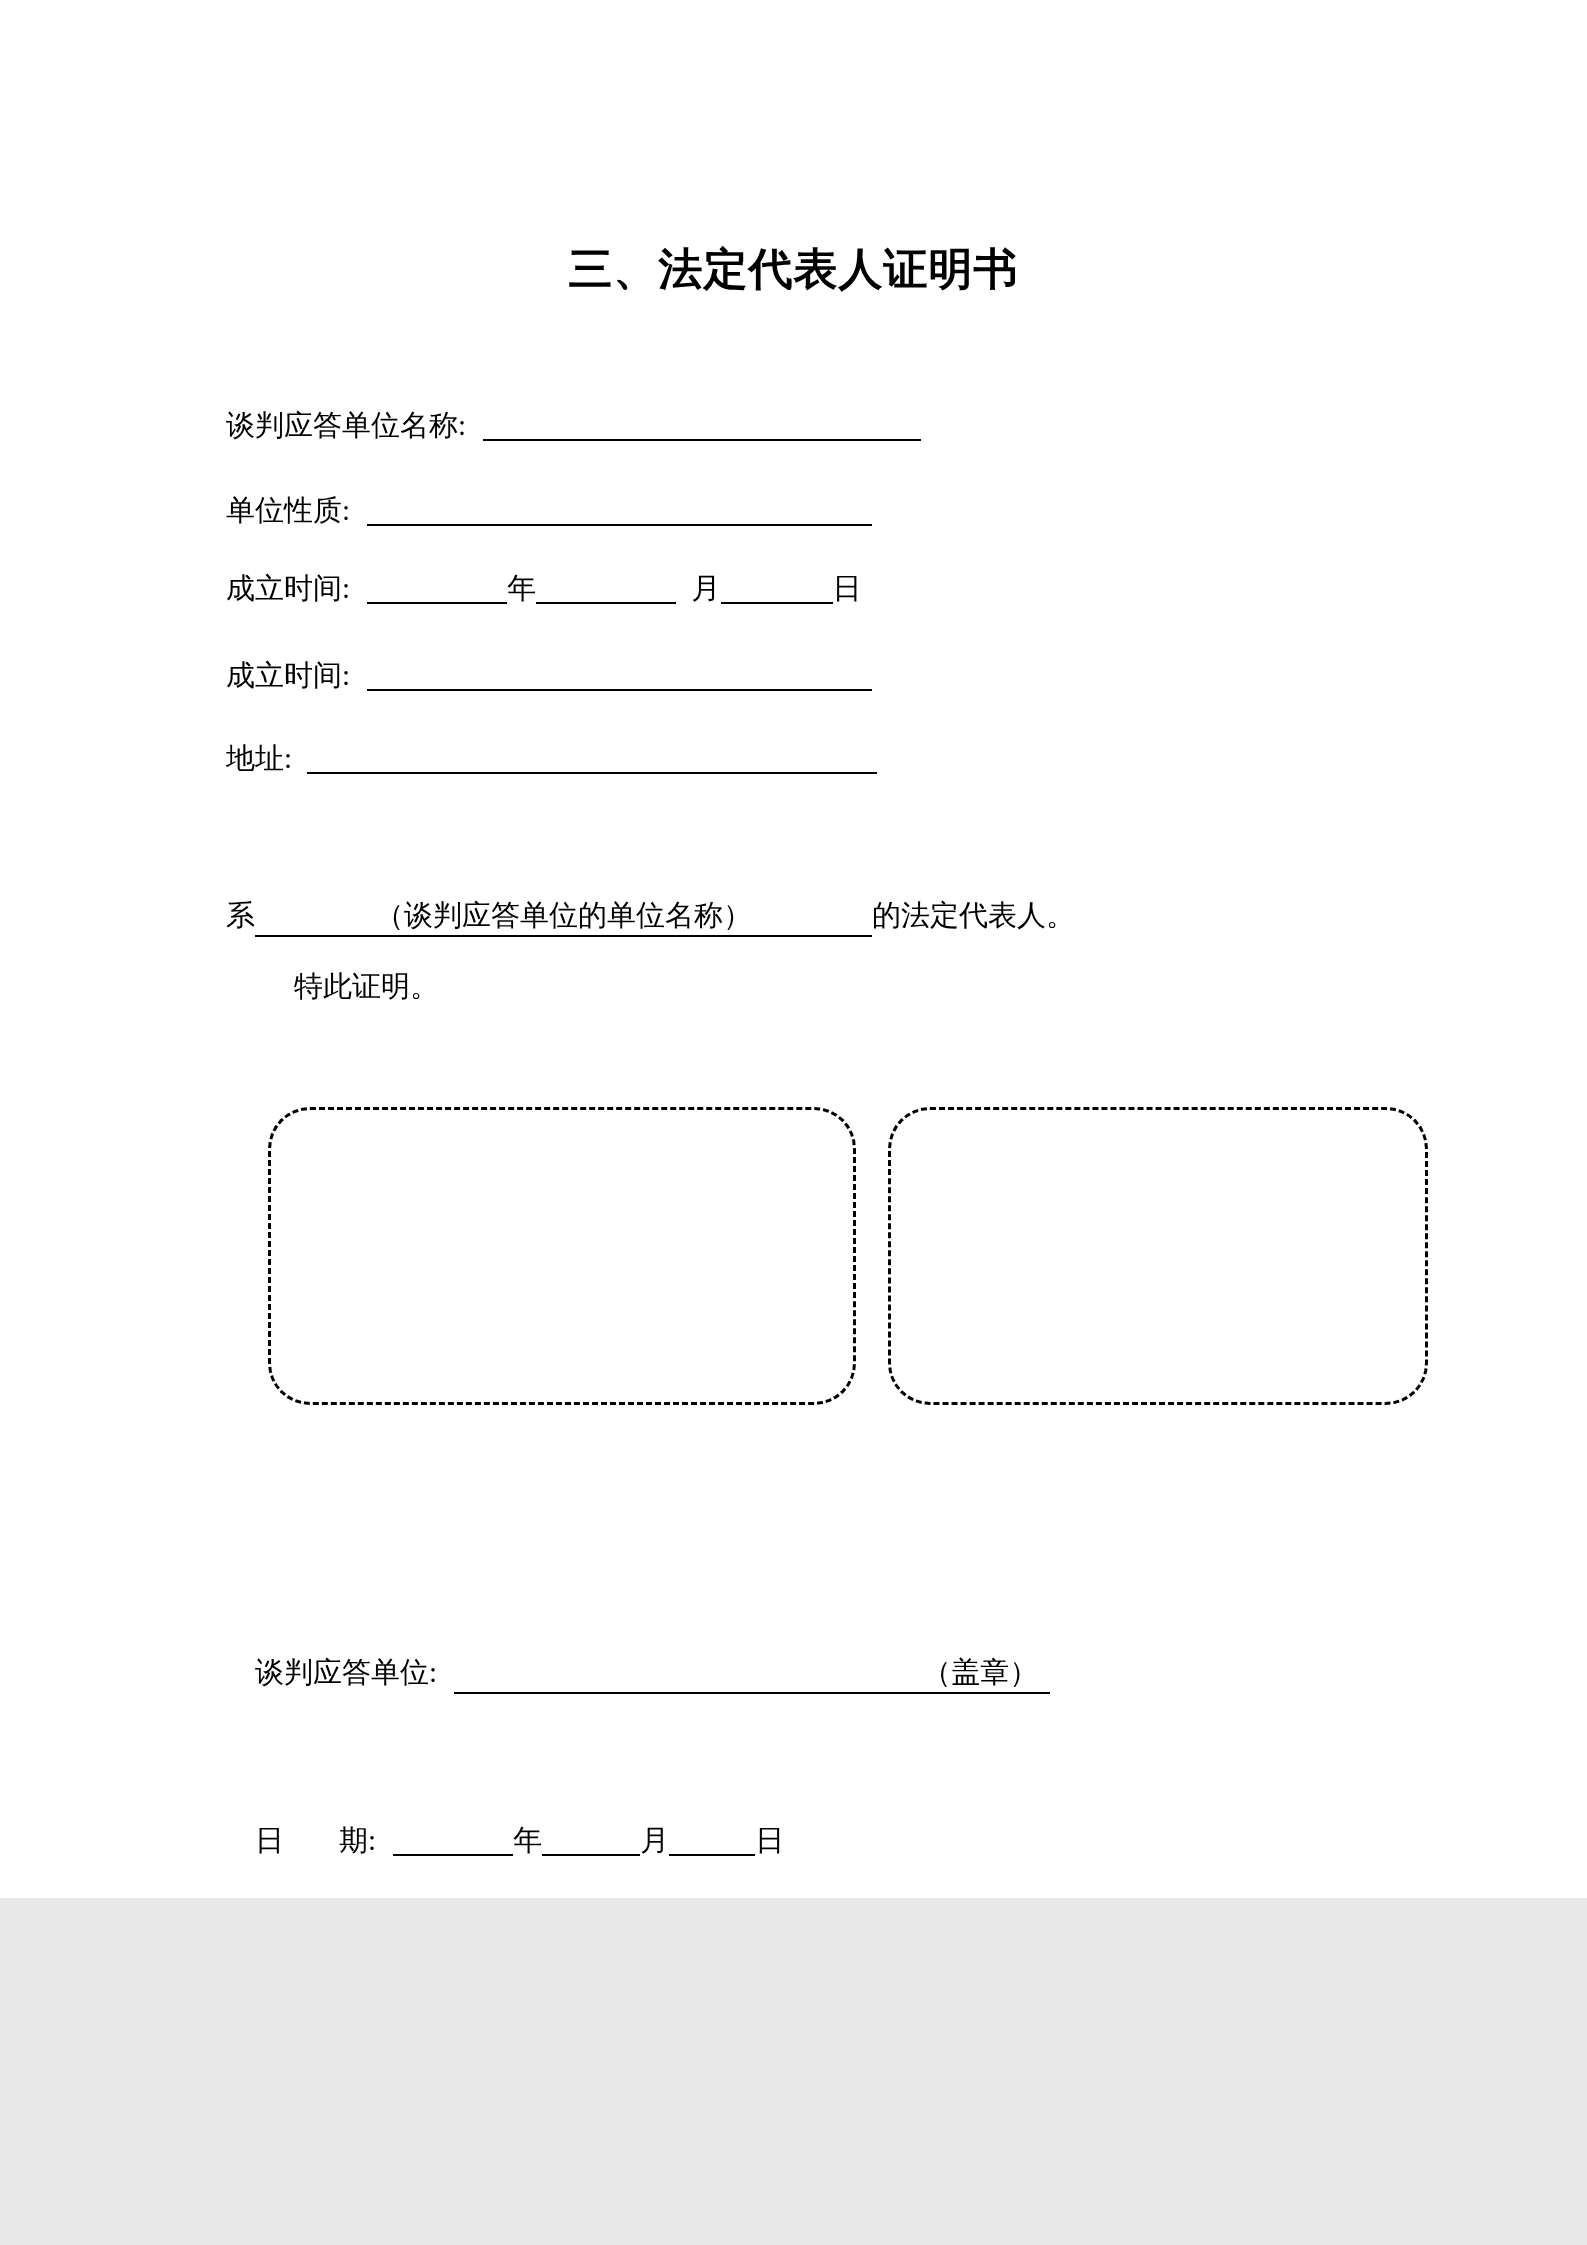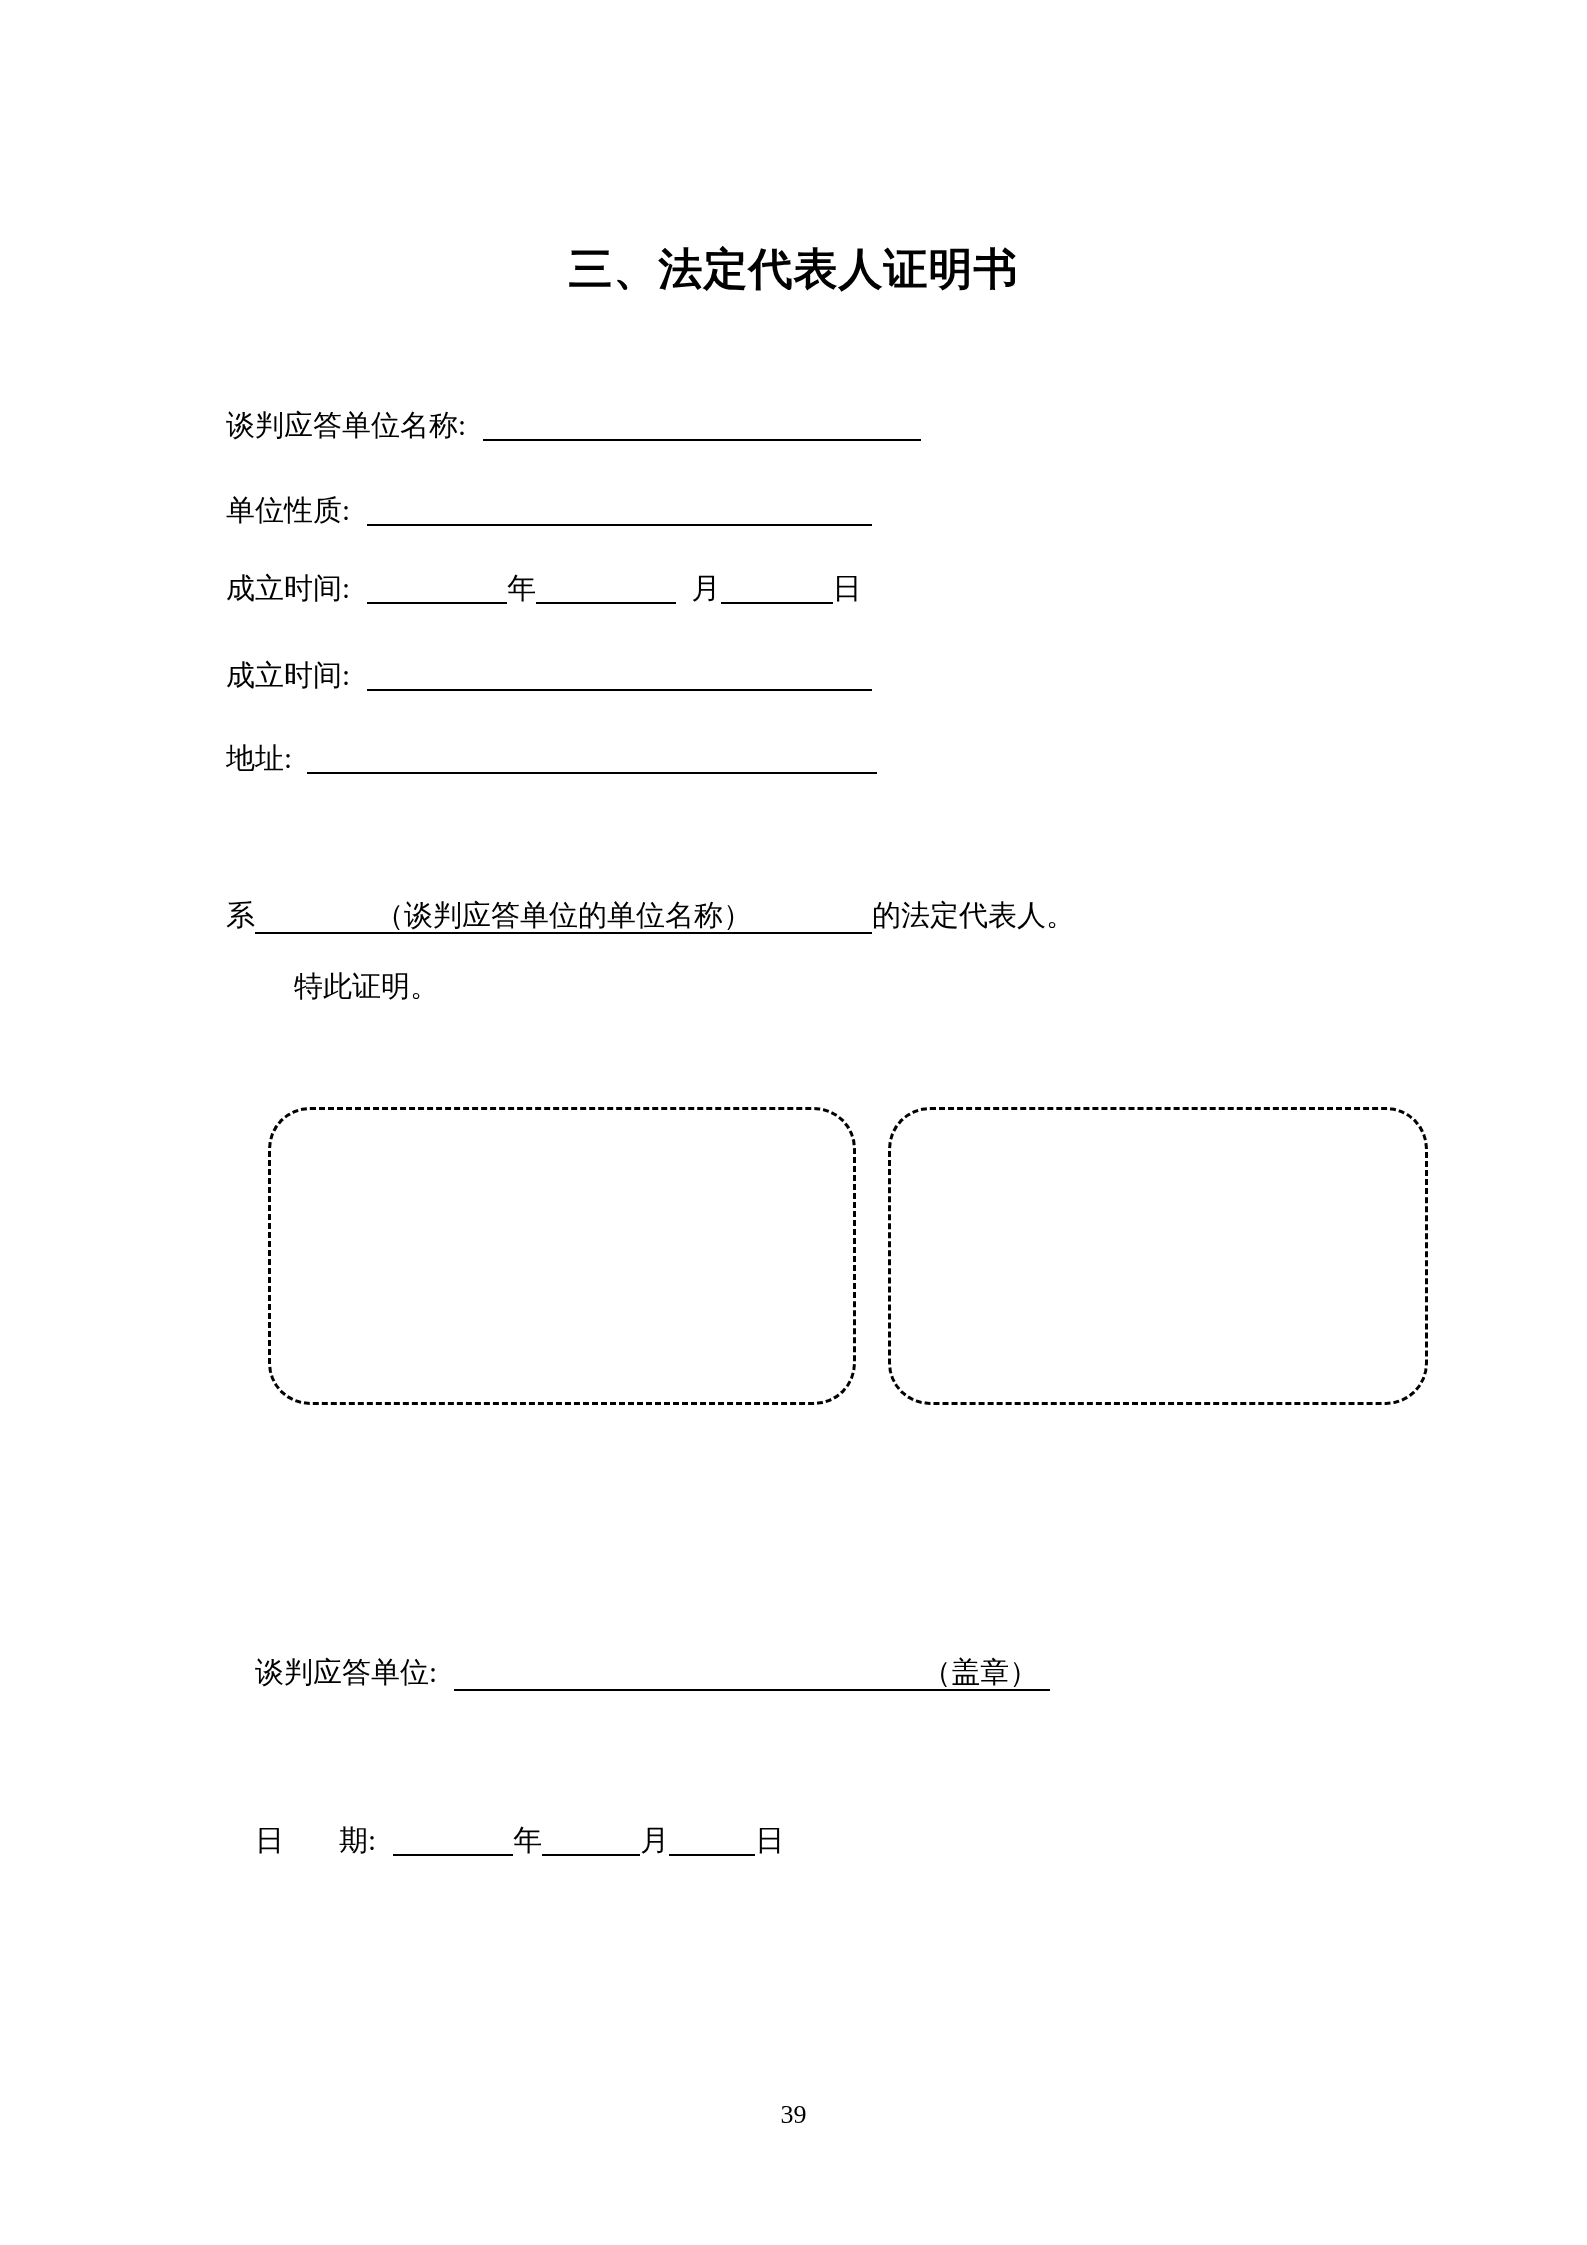--- a/index.html
+++ b/index.html
@@ -1,18 +1,18 @@
 <!DOCTYPE html>
 <html><head>
 <meta charset="utf-8">
 <style>
   html,body{margin:0;padding:0;background:#e8e8e8;}
   .page{
     position:relative;
-    width:1587px;height:2245px;
+    width:1587px;height:1898px;
     background:#ffffff;
     margin:0 auto;
     font-family:"Liberation Serif","DejaVu Serif",serif;
     color:#000;
     overflow:hidden;
   }
   .title{
     position:absolute;top:240px;left:0;width:100%;
     text-align:center;
     font-size:44px;font-weight:bold;
@@ -30,20 +30,21 @@
     height:26px;
     border-bottom:2px solid #000;
     vertical-align:-6px;
   }
   .sp{display:inline-block;}
   .ugroup{
     display:inline-block;
     border-bottom:2px solid #000;
     line-height:34px;
     vertical-align:baseline;
+    font-family:Liberation Mono, monospace;
   }
   .sealbox{
     position:absolute;
     border:3px dashed #000;
     border-radius:42px;
     background:#fff;
   }
   .sealbox.left{left:268px;top:1107px;width:582px;height:292px;}
   .sealbox.right{left:888px;top:1107px;width:534px;height:292px;}
   .pagenum{

